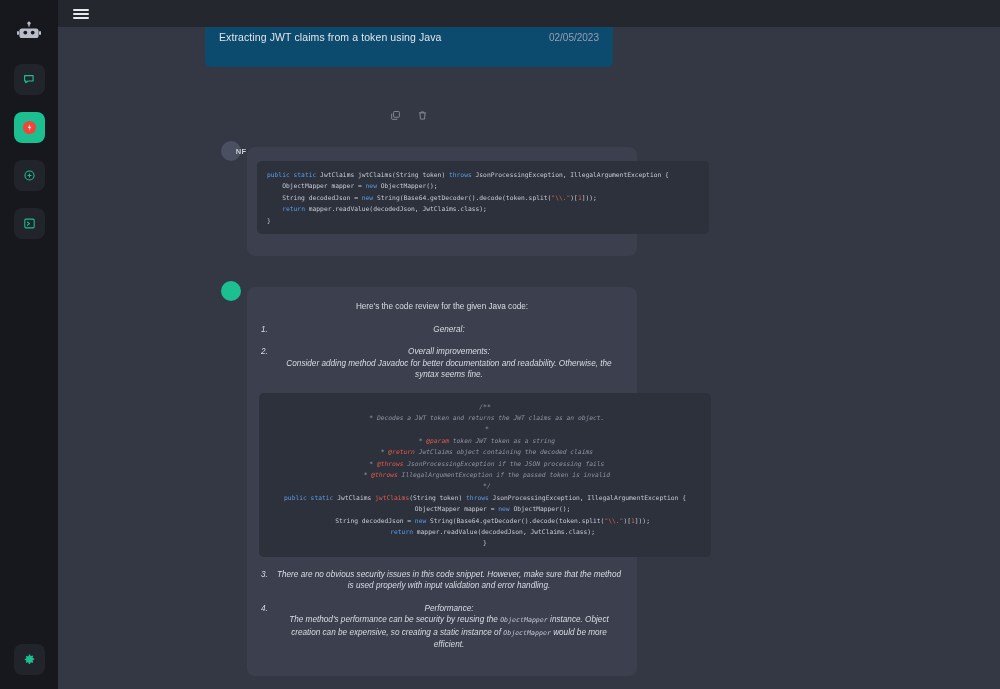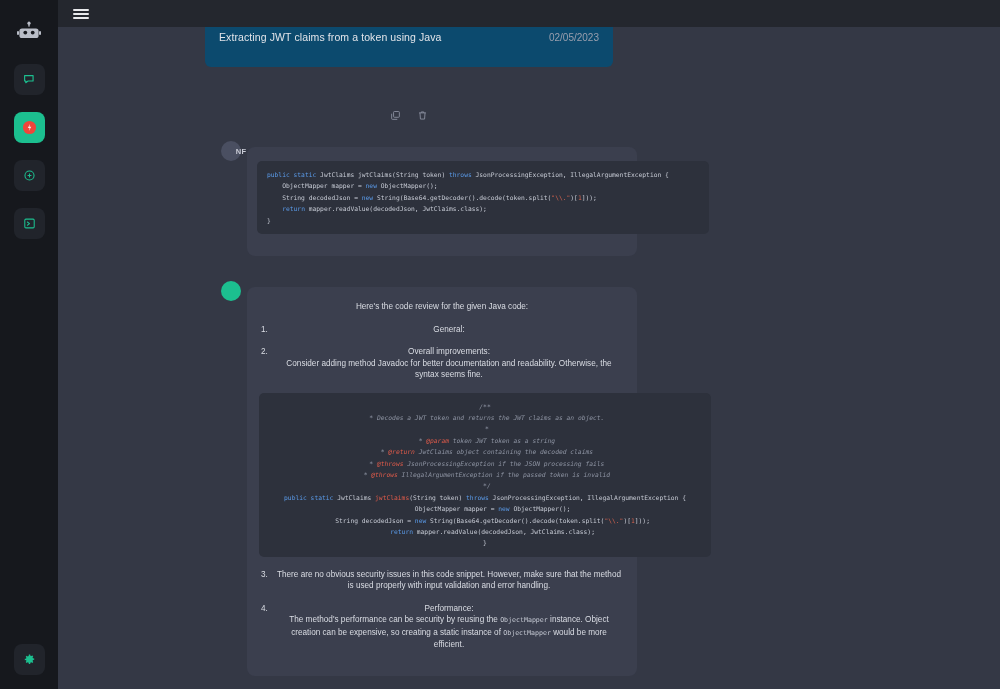--- a/index.html
+++ b/index.html
@@ -117,21 +117,21 @@
   .k-kw   { color: #5a9ae8; }   
   .k-fn   { color: #e05b4a; }   
   .k-str  { color: #d4634f; }   
   .k-num  { color: #d4634f; }
   .k-cmt  { color: #8e94a3; font-style: italic; }
   .k-tag  { color: #e05b4a; font-style: italic; }
 
   
   .prose { font-size: 8.2px; line-height: 11.5px; color: #dadde4; text-align: center; }
   .prose p.intro { margin-bottom: 11px; }
-  .prose ol { list-style: none; counter-reset: li; }
+  .prose ol { list-style: none; counter-reset: li; font-style: italic; }
   .prose li { counter-increment: li; margin-bottom: 11px; padding-left: 14px; position: relative; }
   .prose li::before {
     content: counter(li) ". "; position: absolute; left: 0; top: 0;
     color: #dadde4;
   }
   .prose .li-head { display:block; }
   .prose .li-body { display:block; }
   .ic { font-family: "DejaVu Sans Mono", monospace; font-size: 6.6px; color: #c6cad4; }
 </style>
 </head>

